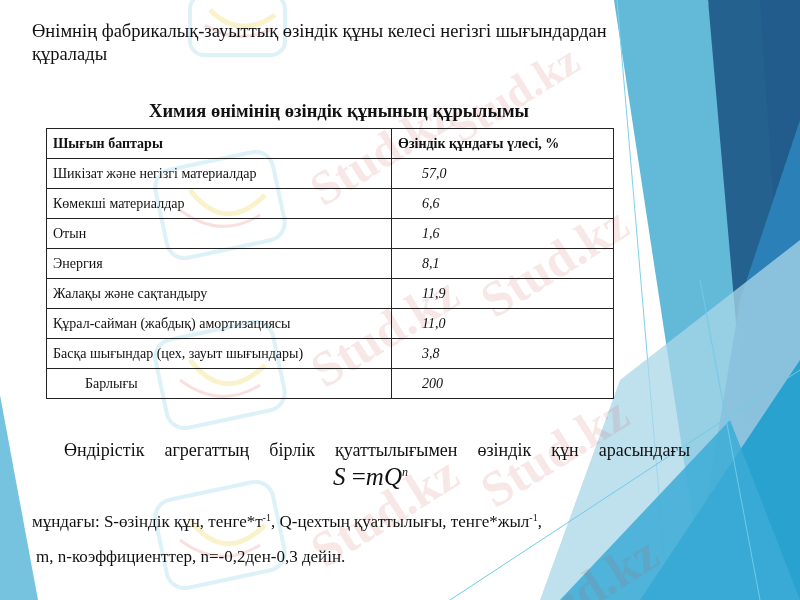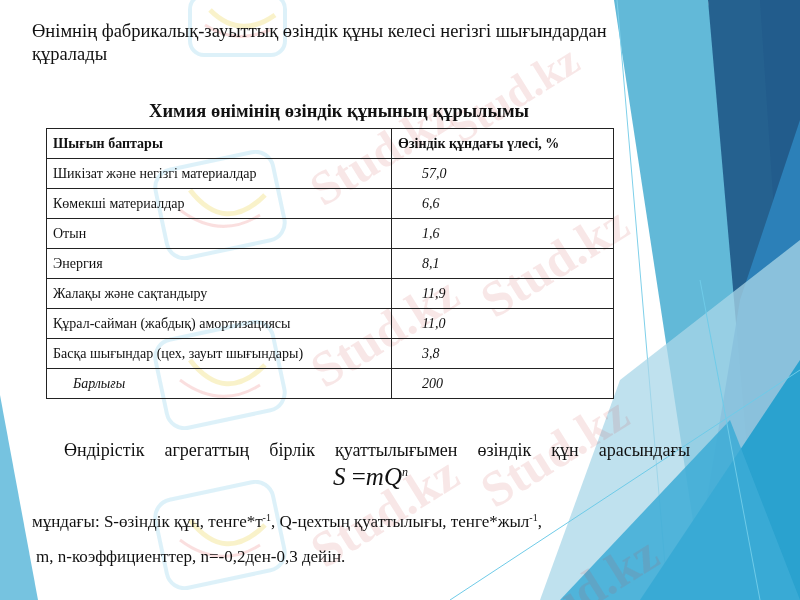--- a/index.html
+++ b/index.html
@@ -21,21 +21,21 @@
       position:absolute; left:46px; top:128px; width:568px;
       border-collapse:collapse; font-size:14px;
     }
     table.cost td, table.cost th {
       border:1.5px solid #222; height:29px; padding:0 0 0 6px; text-align:left; vertical-align:middle;
       background:rgba(255,255,255,0.0);
     }
     table.cost th { font-weight:bold; }
     table.cost .c1 { width:338px; }
     table.cost td.val { padding-left:30px;font-style:italic; }
-    table.cost td.indent { padding-left:26px;font-style:italic; }
+    table.cost td.indent { padding-left:38px; }
 
     .para { position:absolute; left:32px; top:424px; width:642px; font-size:18px; line-height:21px; margin:16px; text-align:justify; }
     .para .first { text-indent:16px; display:block; text-align-last:justify; }
     .formula { position:absolute; left:333px; top:463px; font-size:25px; font-style:italic; font-family:"Liberation Serif", serif; }
     .formula sup { font-size:12px; vertical-align:super; }
     .note1 { position:absolute; left:32px; top:512px; font-size:17px; margin:0; }
     .note2 { position:absolute; left:36px; top:547px; font-size:17px; margin:0; }
     sup.s { font-size:10px; vertical-align:6px; }
   </style>
 </head>

